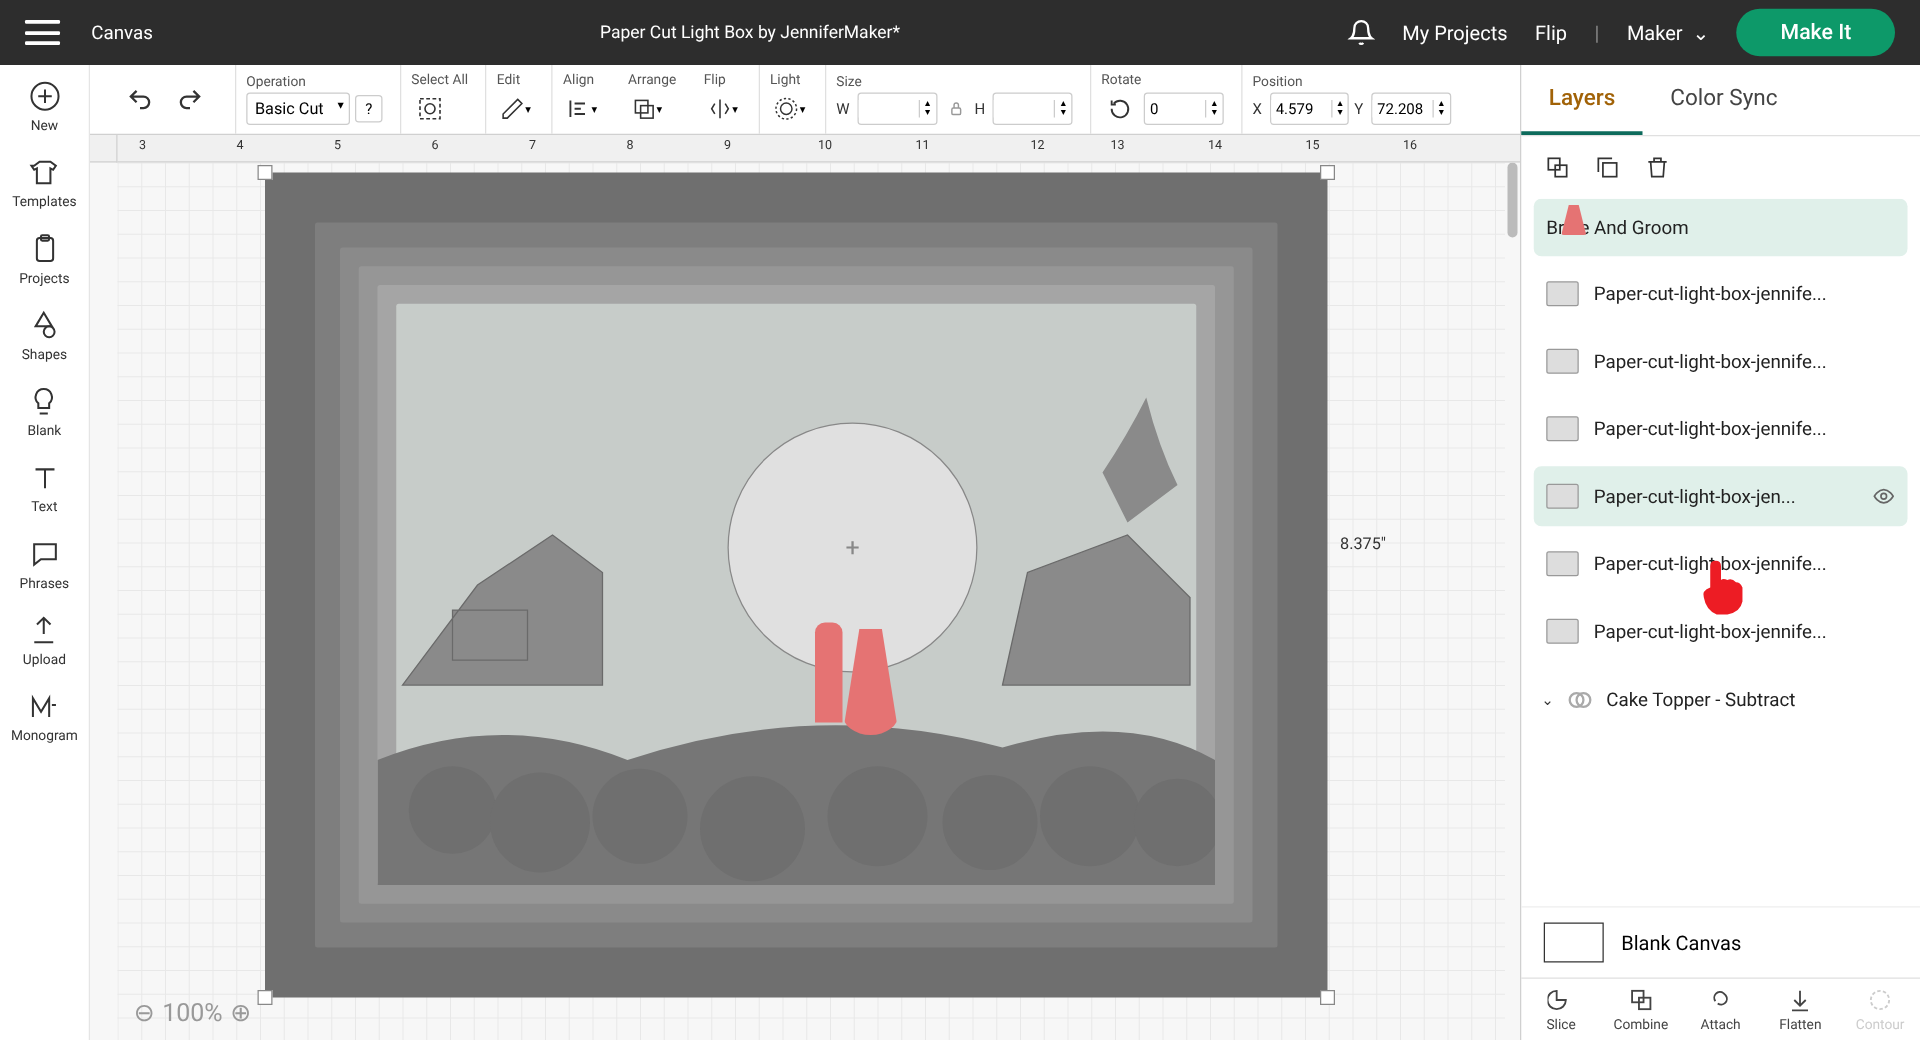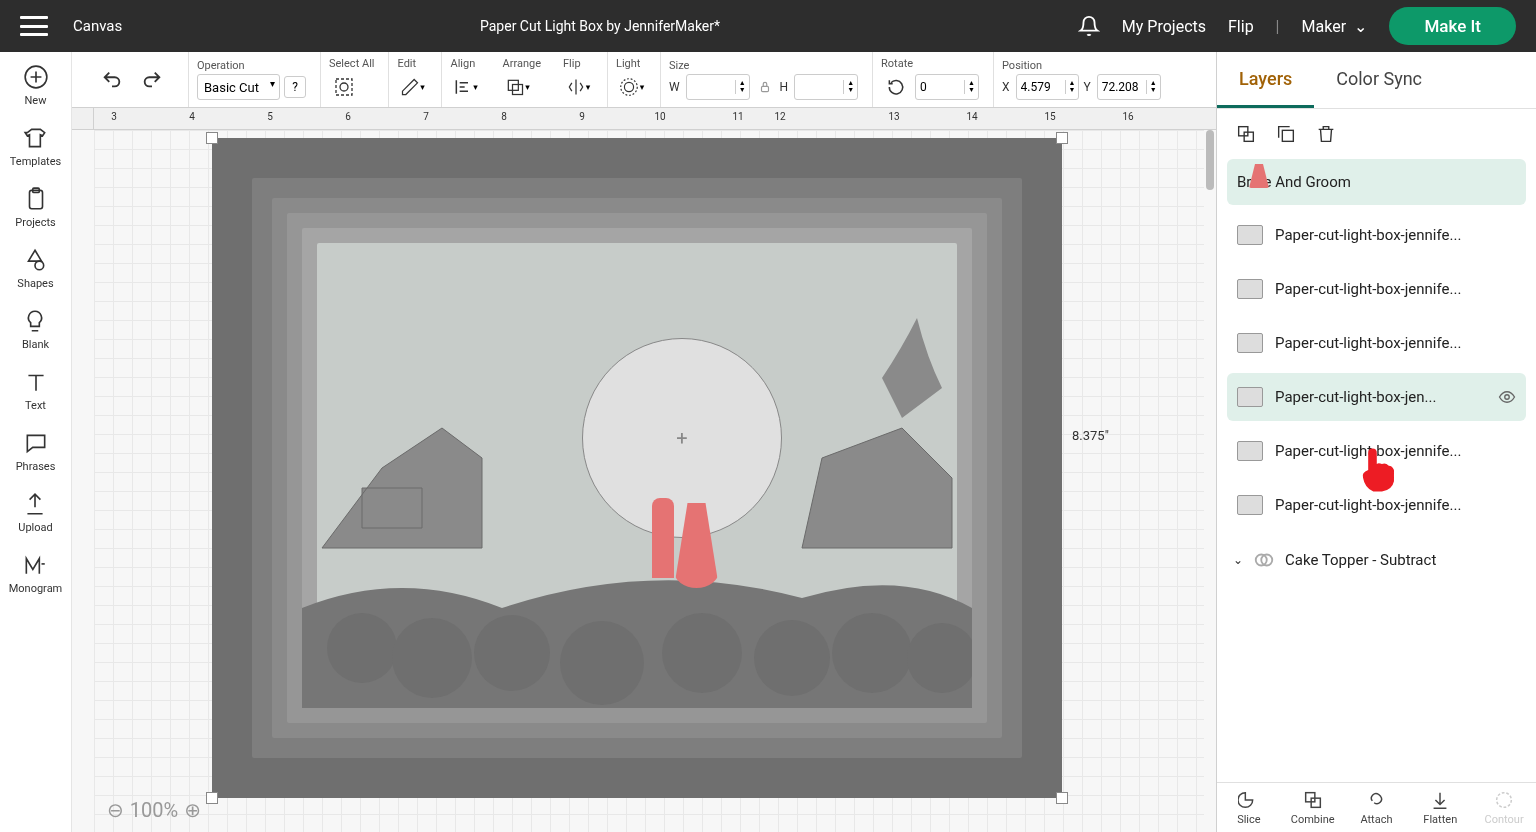--- a/index.html
+++ b/index.html
@@ -358,21 +358,21 @@
       <div class="ruler-h" id="ruler-h">
           <div class="tick" style="left: 20px;">3</div>
           <div class="tick" style="left: 98px;">4</div>
           <div class="tick" style="left: 176px;">5</div>
           <div class="tick" style="left: 254px;">6</div>
           <div class="tick" style="left: 332px;">7</div>
           <div class="tick" style="left: 410px;">8</div>
           <div class="tick" style="left: 488px;">9</div>
           <div class="tick" style="left: 566px;">10</div>
           <div class="tick" style="left: 644px;">11</div>
-          <div class="tick" style="left: 686px;">12</div>
+          <div class="tick" style="left: 736px;">12</div>
           <div class="tick" style="left: 800px;">13</div>
           <div class="tick" style="left: 878px;">14</div>
           <div class="tick" style="left: 956px;">15</div>
           <div class="tick" style="left: 1034px;">16</div>
         </div>
       <div class="canvas-grid"></div>
       <div class="scrollbar-v"></div>
 
       <div class="artwork">
         <div class="frame f0"></div>
@@ -473,20 +473,24 @@
         </div>
         <div class="layer-group">
         <span class="chev">⌄</span>
         <svg width="22" height="22" viewBox="0 0 24 24" fill="none" stroke="#aaa" stroke-width="2">
             <circle cx="9" cy="12" r="6"></circle>
             <circle cx="15" cy="12" r="6"></circle>
           </svg>
         <span class="layer-name">Cake Topper - Subtract</span>
       </div>
     </div>
+    <div class="blank-canvas">
+      <div class="blank-thumb"></div>
+      <span>Blank Canvas</span>
+    </div>
     <div class="rp-footer" id="rp-footer">
         <div class="rp-footer-item">
           <svg class="fi-icon" viewBox="0 0 24 24" fill="none" stroke="currentColor" stroke-width="1.6">
             <path d="M8 4a8 8 0 1 0 8 8H8z"></path>
           </svg>
           <span>Slice</span>
         </div>
         <div class="rp-footer-item">
           <svg class="fi-icon" viewBox="0 0 24 24" fill="none" stroke="currentColor" stroke-width="1.6">
             <rect x="4" y="4" width="10" height="10"></rect>

